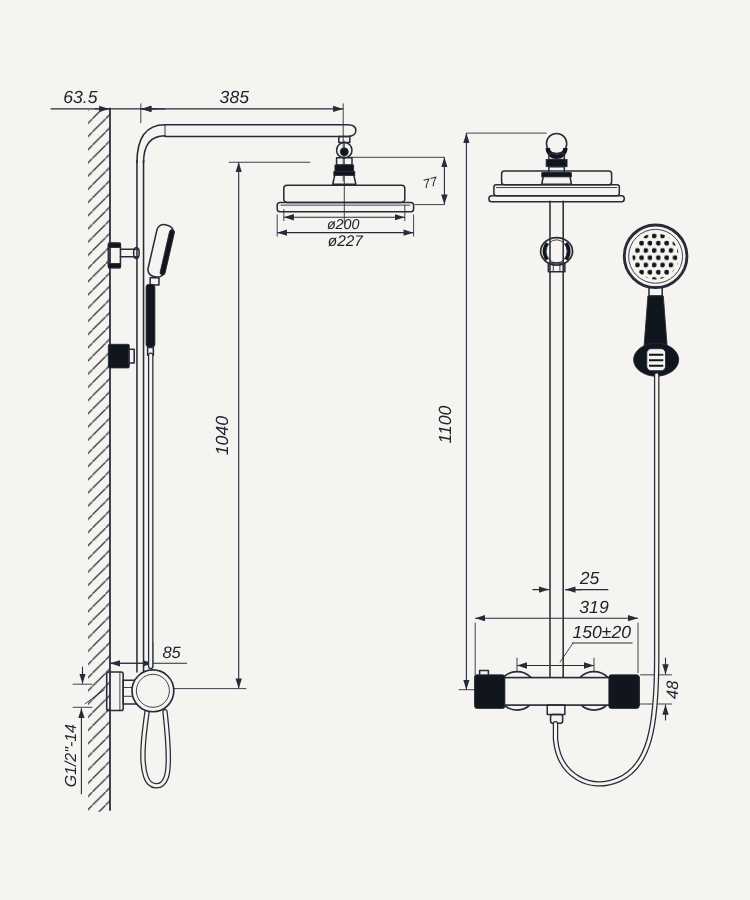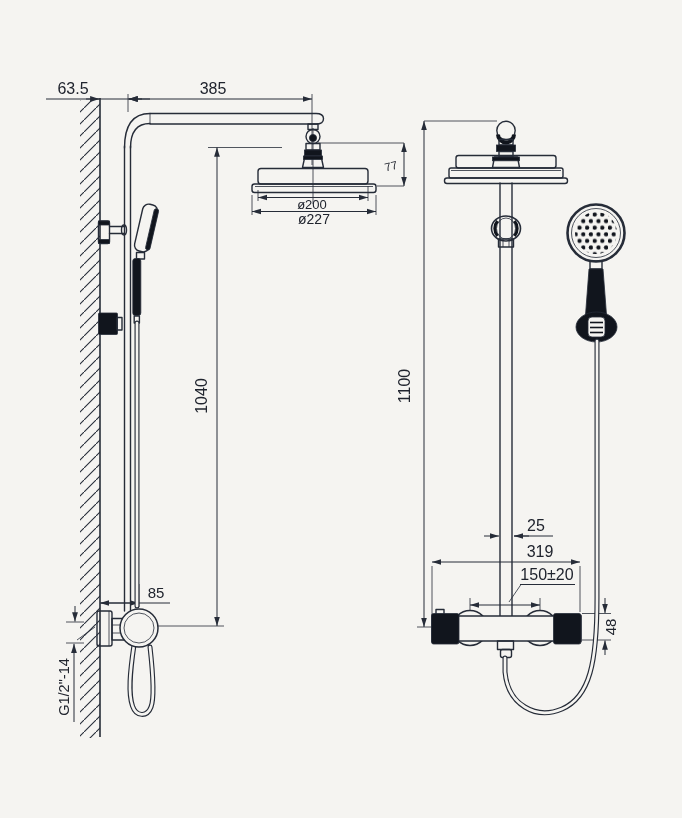--- a/index.html
+++ b/index.html
@@ -1,16 +1,16 @@
 <!DOCTYPE html>
 <html><head>
 <meta charset="utf-8">
 <style>
   html,body{margin:0;padding:0;background:#f5f4f1;}
-  .stage{width:682px;height:818px;background:#f5f4f1;position:relative;overflow:hidden;}
+  .stage{width:682px;height:818px;background:#f5f4f1;position:relative;overflow:hidden;font-style:italic;}
   svg{display:block;}
   .ln{stroke:#262c38;fill:none;stroke-width:1.4;stroke-linecap:round;stroke-linejoin:round;}
   .ln2{stroke:#262c38;fill:none;stroke-width:1.6;stroke-linejoin:round;}
   .thin{stroke:#262c38;fill:none;stroke-width:0.8;}
   .dim{stroke:#262c38;fill:none;stroke-width:1;}
   .dark{fill:#11151d;stroke:#262c38;stroke-width:0.8;}
   .tube-o{stroke:#262c38;stroke-width:5;fill:none;stroke-linecap:round;}
   .tube-i{stroke:#f5f4f1;stroke-width:2.7;fill:none;stroke-linecap:round;}
   text{font-family:"Liberation Sans","DejaVu Sans",sans-serif;fill:#20242e;}
   .t16{font-size:16px;} .t15{font-size:15px;} .t13{font-size:13px;}

